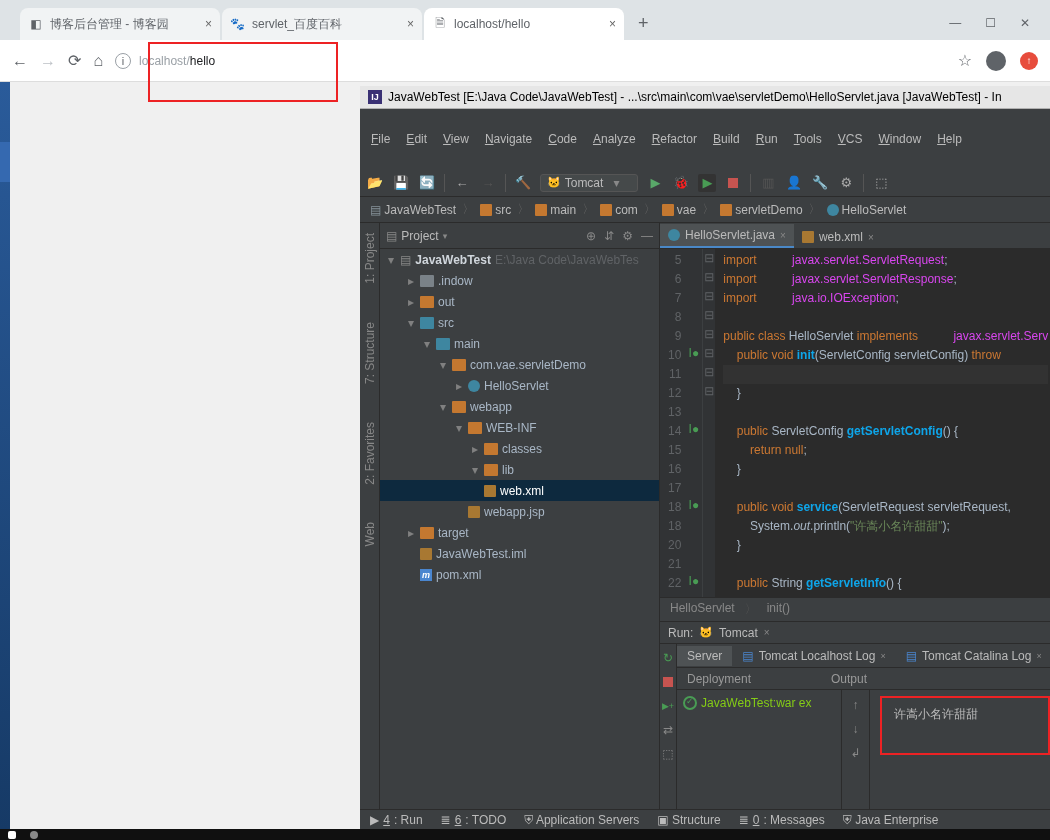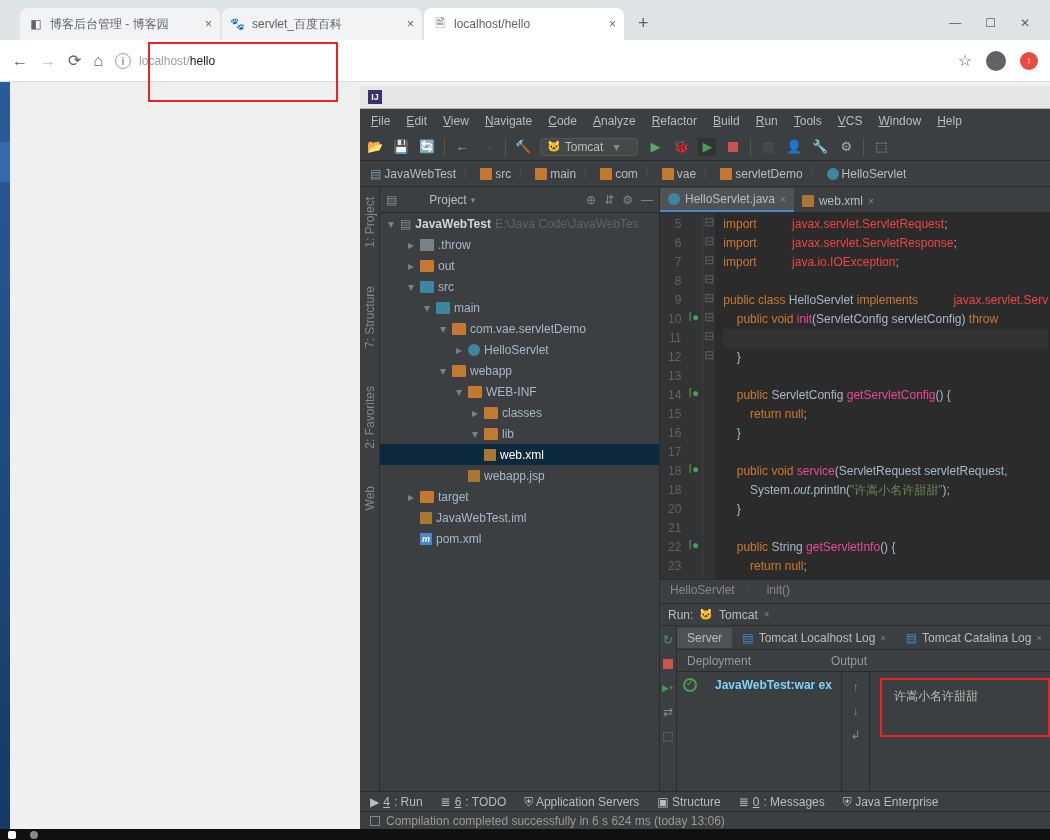--- a/index.html
+++ b/index.html
@@ -22,21 +22,21 @@
 .tb-right { display: flex; gap: 14px; align-items: center; }
 .star { color: #5f6368; font-size: 16px;}
 .avatar { width: 20px; height: 20px; background: #5f6368; border-radius: 50%; }
 .red-circle { width: 18px; height: 18px; background: #e74c3c; border-radius: 50%; display: flex; align-items: center; justify-content: center; color: #fff; font-size: 10px; }
 
 
 .ide { position: absolute; left: 360px; top: 86px; right: 0; background: #3c3f41; color: #bbb; display: flex; flex-direction: column; bottom: 11px; }
 .ide-title { background: #e6e6e6; color: #000; padding: 4px 8px; display: flex; align-items: center; gap: 6px; font-size: 12px; border-bottom: 1px solid #b0b0b0; overflow: hidden; white-space: nowrap;}
 .ide-title .ijicon { width: 14px; height: 14px; background: #3a3174; color: #fff; display: inline-flex; align-items: center; justify-content: center; font-size: 9px; font-weight: bold; }
 
-.menubar { background: #3c3f41; color: #bbb; display: flex; gap: 2px; padding: 2px 4px; font-size: 12px; }
+.menubar { background: #3c3f41; color: #bbb; display: flex; gap: 2px; padding: 20px 4px; font-size: 12px; }
 .menubar span { padding: 3px 7px; }
 .menubar span u { text-decoration: underline; }
 
 .ide-toolbar { background: #3c3f41; border-bottom: 1px solid #2b2b2b; display: flex; align-items: center; padding: 2px 6px; gap: 8px; height: 28px; }
 .tbtn { width: 18px; height: 18px; color: #aaa; display: inline-flex; align-items: center; justify-content: center; font-size: 13px; }
 .tsep { width: 1px; height: 18px; background: #555; }
 .run-config { background: #45494a; border: 1px solid #555; padding: 1px 18px 1px 6px; border-radius: 3px; font-size: 12px; display: flex; align-items: center; gap: 4px; }
 .tc-icon { color: #f8b84e; font-size: 11px;}
 .play { color: #59a869; }
 .bug { color: #59a869; }
@@ -49,21 +49,21 @@
 .fold-icon { color: #87939a; }
 .pk-icon { width: 12px; height: 12px; background: #c47830; border-radius: 1px;}
 .cl-icon { width: 12px; height: 12px; background: #3e86a0; border-radius: 6px; }
 
 .ide-body { flex: 1; display: flex; min-height: 0;}
 .left-gutter { width: 20px; background: #3c3f41; border-right: 1px solid #2b2b2b; display: flex; flex-direction: column; align-items: center; padding-top: 6px; gap: 30px; font-size: 11px; color: #888;}
 .left-gutter .sideways { writing-mode: vertical-rl; transform: rotate(180deg); padding: 4px 0;}
 
 .project-pane { width: 280px; background: #3c3f41; border-right: 1px solid #2b2b2b; display: flex; flex-direction: column;}
 .pane-header { display: flex; align-items: center; gap: 4px; background: #3c3f41; border-bottom: 1px solid #2b2b2b; padding: 3px 6px; height: 26px;}
-.pane-header .ttl { font-size: 12px; margin-left: 28px; }
+.pane-header .ttl { font-size: 12px; }
 .pane-header .rbtn { margin-left: auto; display:flex; gap: 8px; color: #888; font-size: 12px;}
 
 .tree { flex: 1; overflow: hidden; font-size: 12.5px; color: #a9b7c6; background: #3c3f41;}
 .tree-row { display: flex; align-items: center; gap: 4px; padding: 1px 0 1px 6px; height: 21px; white-space: nowrap;}
 .tree-row.sel { background: #0d293e; color: #fff;}
 .ind { display: inline-block; }
 .tw { color: #808080; width: 10px; display: inline-block; text-align: center;}
 .f-dir { width: 14px; height: 12px; background: #c47830; border-radius: 1px; display: inline-block;}
 .f-dir.gray { background: #7a8288; }
 .f-dir.blue { background: #3e86a0; }
@@ -79,23 +79,23 @@
 .ed-tab .x { color: #888; font-size: 10px;}
 
 .code { flex: 1; background: #2b2b2b; display: flex; font-family: "Consolas", monospace; font-size: 12px; overflow: hidden;}
 .gutter-nums { background: #313335; color: #606366; text-align: right; padding: 2px 4px 0 8px; line-height: 19px; user-select: none;}
 .gutter-marks { width: 18px; background: #313335; border-right: 1px solid #3c3f41; line-height:19px; text-align:center; font-size:10px;}
 .gmark { color: #499c54; }
 .gut-fold { width: 12px; background: #313335; line-height:19px; color:#606366; text-align:center; font-size:9px;}
 .code-lines { padding: 2px 0 0 8px; line-height: 19px; color: #a9b7c6; white-space: pre;}
 .kw { color: #cc7832; }
 .str { color: #6a8759; }
-.fn { color: #ec4899; }
+.fn { color: #0ea5e9; font-weight: bold; }
 .typ { color: #a9b7c6; }
-.pkg { color: #ef4444; padding-left: 32px; }
+.pkg { color: #d946ef; padding-left: 32px; }
 .it { font-style: italic; }
 .caret-line { background: #323232; display: inline-block; width: 100%;}
 .crumbs-bottom { background: #3c3f41; border-top: 1px solid #2b2b2b; padding: 3px 10px; color: #888; font-size: 12px; display: flex; gap: 10px;}
 
 
 .run-pane { background: #3c3f41; border-top: 1px solid #2b2b2b; display: flex; flex-direction: column;}
 .run-hdr { display: flex; align-items: center; gap: 6px; padding: 2px 8px; border-bottom: 1px solid #2b2b2b; height: 22px;}
 .run-body { display: flex; flex: 1;}
 .run-left-tb { width: 28px; background: #3c3f41; border-right: 1px solid #2b2b2b; display: flex; flex-direction: column; align-items: center; gap: 8px; padding-top: 6px;}
 .run-left-tb .rt { width: 16px; height: 16px; display: inline-flex; align-items: center; justify-content:center;}
@@ -104,21 +104,21 @@
 .rt.gray { color: #888;}
 
 .run-tabs { display:flex; gap: 0; border-bottom: 1px solid #2b2b2b; height: 24px; align-items:center;}
 .run-tab { padding: 3px 10px; font-size: 12px; color: #bbb; display:flex; align-items:center; gap:5px;}
 .run-tab.active { background: #4e5254; }
 .run-content { flex: 1; display: flex; flex-direction: column;}
 .dep-out { display: flex; border-bottom: 1px solid #2b2b2b; height: 22px; align-items: center;}
 .dep-out > div { padding: 2px 30px 2px 10px; color: #999; font-size: 12px;}
 .run-lower { display: flex; flex: 1;}
 .dep-col { width: 165px; border-right: 1px solid #2b2b2b; padding: 6px;}
-.dep-item { display: flex; align-items: center; gap: 18px; font-size: 12px; color: #7dd3fc; font-weight: bold;}
+.dep-item { display: flex; align-items: center; gap: 4px; font-size: 12px; color: #84cc16;}
 .ok-ic { width:14px;height:14px; border: 2px solid #499c54; border-radius: 50%; position: relative;}
 .ok-ic::after{content:"✓"; color:#499c54; font-size:9px; position:absolute; left:1px; top:-2px;}
 .out-mid { width: 28px; border-right: 1px solid #2b2b2b; display:flex; flex-direction:column; align-items:center; gap:10px; padding-top:8px; color:#888;}
 .out-col { flex: 1; padding: 6px 10px; font-size: 13px; color: #bbb; position:relative;}
 .red-box { border: 2px solid #ed2224; padding: 8px 16px 30px 12px; display: inline-block; min-width: 170px;}
 
 
 .bottom-tool { background: #3c3f41; border-top: 1px solid #2b2b2b; display: flex; align-items: center; gap: 18px; padding: 2px 10px; height: 20px; font-size: 11px; color: #bbb;}
 .bottom-tool .item { display: flex; align-items: flex-end; gap: 4px;}
 .status-bar { background: #3c3f41; border-top: 1px solid #2b2b2b; padding: 2px 10px; height: 18px; font-size: 11px; color: #999; display:flex; align-items:center;}
@@ -174,20 +174,21 @@
     <span class="star">☆</span>
     <span class="avatar"></span>
     <span class="red-circle">↑</span>
   </div>
 </div>
 <div class="addr-highlight"></div>
 
 <div class="ide">
   <div class="ide-title">
     <span class="ijicon">IJ</span>
+    <span>JavaWebTest [E:\Java Code\JavaWebTest] - ...\src\main\com\vae\servletDemo\HelloServlet.java [JavaWebTest] - In</span>
   </div>
 
   <div class="menubar" id="menubar">
       <span><u>F</u>ile</span>
       <span><u>E</u>dit</span>
       <span><u>V</u>iew</span>
       <span><u>N</u>avigate</span>
       <span><u>C</u>ode</span>
       <span><u>A</u>nalyze</span>
       <span><u>R</u>efactor</span>
@@ -289,21 +290,21 @@
           <div class="tree-row">
             <span class="tw">▾</span>
             <span style="color:#888">▤</span>
             <b style="color:#d0d6dc;">JavaWebTest</b> 
             <span class="muted">E:\Java Code\JavaWebTes</span>
           </div>
           <div class="tree-row">
             <span class="ind" style="width: 16px;"></span>
             <span class="tw">▸</span>
             <span class="f-dir gray"></span>
-            <span> .throw</span>
+            <span> .indow</span>
           </div>
           <div class="tree-row">
             <span class="ind" style="width: 16px;"></span>
             <span class="tw">▸</span>
             <span class="f-dir"></span>
             <span> out</span>
           </div>
           <div class="tree-row">
             <span class="ind" style="width: 16px;"></span>
             <span class="tw">▾</span>
@@ -532,22 +533,18 @@
   </div>
 
   <div class="bottom-tool" id="bottom-tool">
       <span class="item">▶ <u>4</u>: Run</span>
       <span class="item">≣ <u>6</u>: TODO</span>
       <span class="item">⛨ Application Servers</span>
       <span class="item">▣ Structure</span>
       <span class="item">≣ <u>0</u>: Messages</span>
       <span class="item">⛨ Java Enterprise</span>
     </div>
-  <div class="status-bar">
-    <span class="sq"></span>
-    <span>Compilation completed successfully in 6 s 624 ms (today 13:06)</span>
-  </div>
 </div>
 
 <div class="taskbar">
   <span class="ti" style="background:#fff;"></span>
   <span class="ti" style="background:#888;border-radius:50%;"></span>
 </div>
 
 </body></html>

